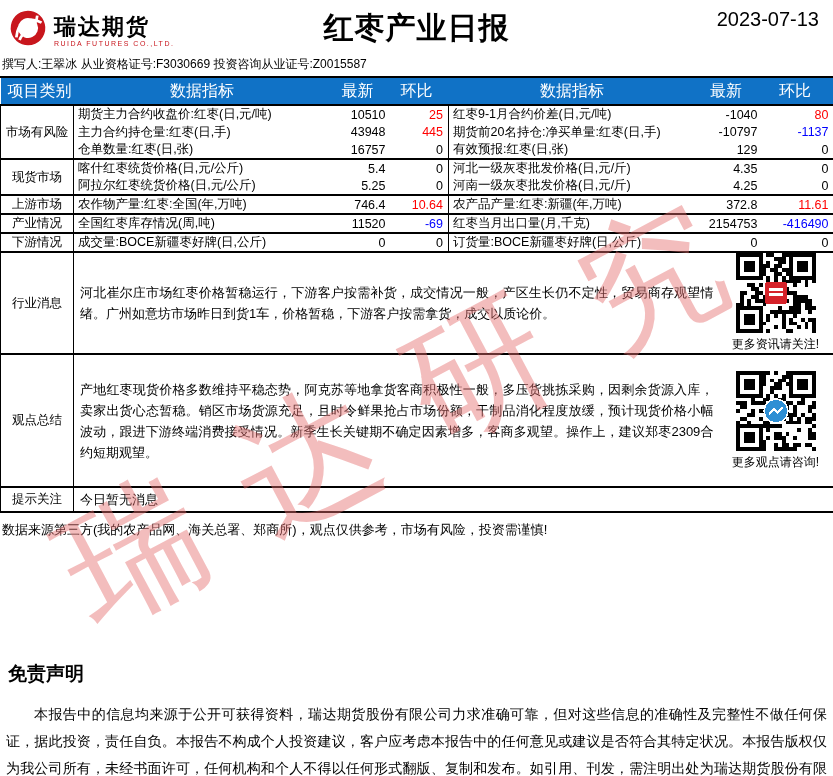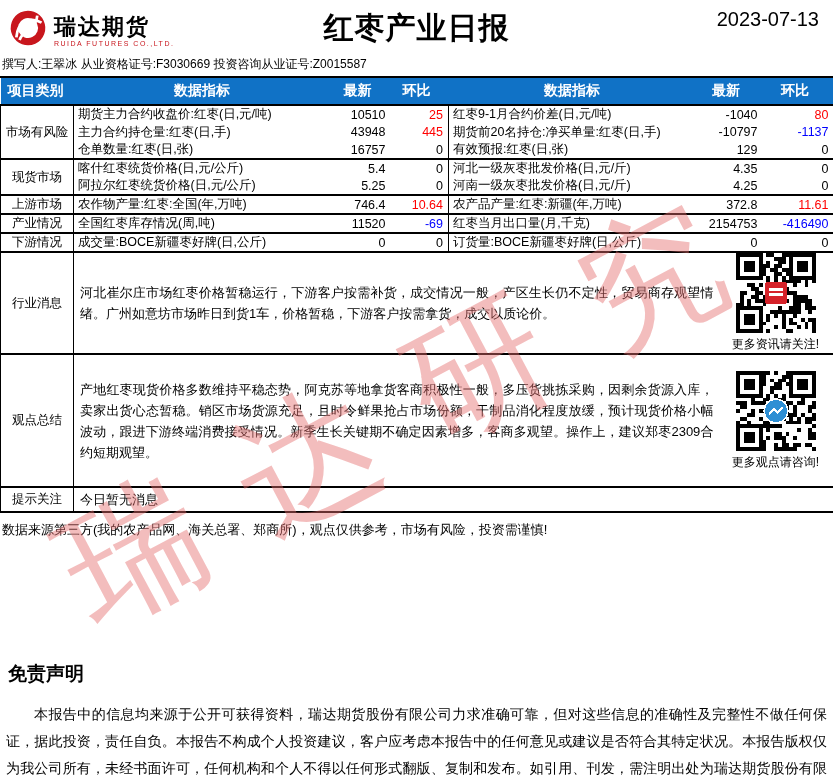--- a/index.html
+++ b/index.html
@@ -13,21 +13,21 @@
   .logo-txt{margin-left:6px;}
   .logo-cn{font-size:22px;font-weight:bold;letter-spacing:2px;line-height:26px;margin-top:6px;}
   .logo-en{font-size:7px;color:#C8161D;letter-spacing:1.5px;line-height:8px;}
   .title{position:absolute;left:0;right:0;top:8px;text-align:center;
          font-size:30px;font-weight:bold;letter-spacing:1px;}
   .date{position:absolute;right:14px;top:8px;font-size:20px;}
   .author{font-size:12px;padding:2px 0 3px 2px;border-bottom:2px solid #000;}
 
   
   table{border-collapse:collapse;width:833px;table-layout:fixed;}
-  thead th{background:#1072C6;color:#fff;font-size:14px;font-weight:bold;height:26px;padding:0;}
+  thead th{background:#1072C6;color:#fff;font-size:16px;font-weight:normal;height:26px;padding:0;}
   th.h-cat{text-align:left;padding-left:7px;}
   th.h-ind{text-align:center;}
   th.h-num{text-align:center;padding-right:6px;}
   tbody td{font-size:12.5px;padding:0;vertical-align:middle;}
   tr.dr{height:18px;}
   .sec td{border-top:2px solid #000;}
   td.cat{text-align:center;border-left:1px solid #000;border-right:1px solid #000;
          font-size:12.5px;}
   td.lbl{text-align:left;padding-left:4px;white-space:nowrap;overflow:hidden;}
   td.r2{border-left:1px solid #000;}

